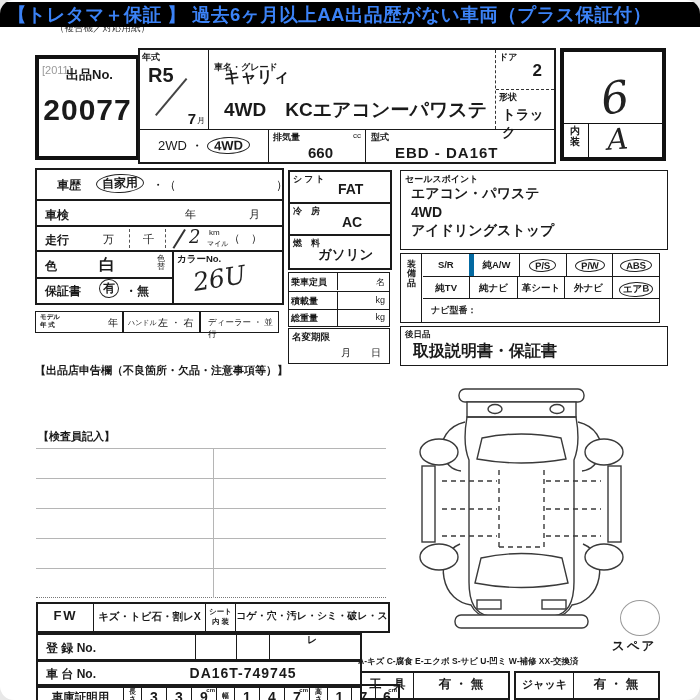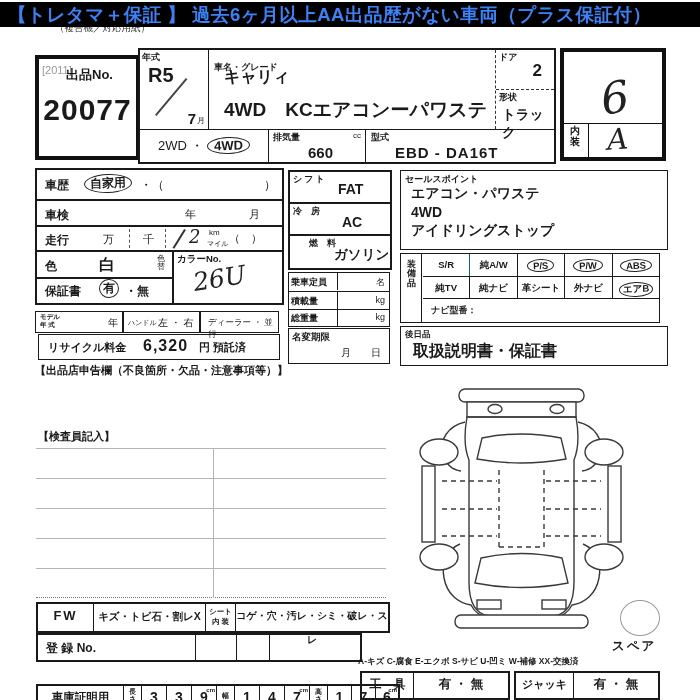--- a/index.html
+++ b/index.html
@@ -1,17 +1,17 @@
 <!DOCTYPE html>
 <html><head>
 <meta charset="utf-8">
 <style>
   html,body{margin:0;padding:0;background:#e8e8e8;}
   #page{position:relative;width:700px;height:700px;background:#fff;overflow:hidden;
-        font-family:"Liberation Sans","DejaVu Sans",sans-serif;color:#1a1a1a;}
+        font-family:"Liberation Sans","DejaVu Sans",sans-serif;color:#1a1a1a;border-radius:14px;}
   .abs{position:absolute;}
   .bold{font-weight:bold;}
   .box2{border:2px solid #1a1a1a;}
   .box15{border:1.5px solid #1a1a1a;}
   .box4{border:4px solid #111;}
   .lbl{font-size:9px;font-weight:bold;}
   .hand{font-family:"DejaVu Serif","Liberation Serif",serif;font-style:italic;color:#222;}
   .oval{display:inline-block;border:1.6px solid #222;border-radius:50%;padding:0 5px;transform:rotate(-2deg);}
   .vline{position:absolute;width:1.5px;background:#1a1a1a;}
   .hline{position:absolute;height:1.5px;background:#1a1a1a;}
@@ -82,21 +82,21 @@
   <div class="abs" style="left:560px;top:48px;width:106px;height:113px;border:4.5px solid #111;box-sizing:border-box;">
     <span class="abs hand" style="left:37px;top:20px;font-size:44px;transform:rotate(-8deg);">6</span>
     <div class="abs" style="left:0;bottom:0;width:100%;height:33px;border-top:1.5px solid #111;">
       <div class="abs vstack" style="left:0;top:0;width:24px;height:100%;border-right:1.5px solid #111;font-size:10px;font-weight:bold;padding:2px 0 0 6px;box-sizing:border-box;width:25px;">内装</div>
       <span class="abs hand" style="left:43px;top:-2px;font-size:29px;transform:rotate(-4deg);">A</span>
     </div>
   </div>
 
   <div class="abs box2" style="left:35px;top:168px;width:245px;height:133px;">
 
-    <div class="abs" style="left:0;top:0;width:100%;height:29px;">
+    <div class="abs" style="left:12px;top:0;width:100%;height:29px;">
       <span class="abs bold" style="left:8px;top:7px;font-size:12px;">車歴</span>
       <span class="oval abs" style="left:47px;top:4px;font-size:12px;font-weight:bold;">自家用</span>
       <span class="abs" style="left:103px;top:7px;font-size:12px;">・（</span>
       <span class="abs" style="right:6px;top:7px;font-size:12px;">）</span>
     </div>
     <div class="hline" style="left:0;top:29px;width:100%;"></div>
 
     <div class="abs" style="left:0;top:30.5px;width:100%;height:25px;">
       <span class="abs bold" style="left:8px;top:6px;font-size:12px;">車検</span>
       <span class="abs" style="left:148px;top:6px;font-size:11px;">年</span>
@@ -143,40 +143,35 @@
     <span class="abs" style="left:4px;top:1px;font-size:6.5px;font-weight:bold;line-height:1.2;">モデル</span>
     <span class="abs" style="left:4px;top:9px;font-size:6.5px;font-weight:bold;">年 式</span>
     <span class="abs" style="left:72px;top:4px;font-size:10px;">年</span>
     <div class="vline" style="left:86px;top:0;height:100%;"></div>
     <span class="abs" style="left:92px;top:6px;font-size:7px;">ハンドル</span>
     <span class="abs" style="left:122px;top:4px;font-size:10px;">左 ・ 右</span>
     <div class="vline" style="left:163px;top:0;height:100%;"></div>
     <span class="abs" style="left:172px;top:5px;font-size:8.5px;">ディーラー ・ 並行</span>
   </div>
 
-  <div class="abs box15" style="left:38px;top:334px;width:240px;height:24px;">
-    <span class="abs bold" style="left:9px;top:5px;font-size:11px;">リサイクル料金</span>
-    <span class="abs bold" style="left:104px;top:2px;font-size:16px;letter-spacing:1px;">6,320</span>
-    <span class="abs bold" style="left:160px;top:5px;font-size:11px;">円 預託済</span>
-  </div>
 
   <div class="abs bold nowrap" style="left:35px;top:363px;font-size:11px;">【出品店申告欄（不良箇所・欠品・注意事項等）】</div>
 
   <div class="abs box2" style="left:288px;top:170px;width:100px;height:96px;">
     <div class="abs" style="left:0;top:0;width:100%;height:30px;">
       <span class="abs lbl" style="left:3px;top:1px;letter-spacing:2px;">シフト</span>
       <span class="abs bold" style="left:48px;top:9px;font-size:14px;">FAT</span>
     </div>
     <div class="hline" style="left:0;top:30px;width:100%;"></div>
     <div class="abs" style="left:0;top:31.5px;width:100%;height:30px;">
       <span class="abs lbl" style="left:3px;top:1px;">冷　房</span>
       <span class="abs bold" style="left:52px;top:10px;font-size:14px;">AC</span>
     </div>
     <div class="hline" style="left:0;top:62px;width:100%;"></div>
-    <div class="abs" style="left:16px;top:63.5px;width:100%;height:30px;">
+    <div class="abs" style="left:0;top:63.5px;width:100%;height:30px;">
       <span class="abs lbl" style="left:3px;top:1px;">燃　料</span>
       <span class="abs bold" style="left:28px;top:10px;font-size:13.5px;">ガソリン</span>
     </div>
   </div>
 
   <div class="abs box15" style="left:288px;top:272px;width:100px;height:53px;">
     <div class="abs" style="left:0;top:0;width:100%;height:17px;">
       <span class="abs bold" style="left:2px;top:3px;font-size:9px;">乗車定員</span>
       <div class="vline" style="left:48px;top:0;height:100%;width:1px;"></div>
       <span class="abs" style="right:4px;top:3px;font-size:9px;">名</span>
@@ -205,21 +200,21 @@
     <span class="abs lbl" style="left:4px;top:2px;">セールスポイント</span>
     <span class="abs bold" style="left:10px;top:14px;font-size:14px;">エアコン・パワステ</span>
     <span class="abs bold" style="left:10px;top:33px;font-size:14px;">4WD</span>
     <span class="abs bold" style="left:10px;top:51px;font-size:14px;">アイドリングストップ</span>
   </div>
 
   <div class="abs box15" style="left:400px;top:253px;width:258px;height:68px;">
     <div class="abs vstack" style="left:0;top:0;width:21px;height:100%;border-right:1.5px solid #1a1a1a;font-size:9px;font-weight:bold;padding:6px 0 0 6px;box-sizing:border-box;">装備品</div>
 
     <div class="abs" style="left:22px;top:0;right:0;height:22px;display:flex;">
-      <div class="cell" style="flex:1;border-right:1px solid #0369a1;text-align:center;line-height:22px;font-size:9.5px;font-weight:bold;">S/R</div>
+      <div class="cell" style="flex:1;border-right:5px solid #0369a1;text-align:center;line-height:22px;font-size:9.5px;font-weight:bold;">S/R</div>
       <div class="cell" style="flex:1;border-right:1px solid #1a1a1a;text-align:center;line-height:22px;font-size:9.5px;font-weight:bold;">純A/W</div>
       <div class="cell" style="flex:1;border-right:1px solid #1a1a1a;text-align:center;line-height:20px;"><span class="oval" style="font-size:9.5px;font-weight:bold;line-height:normal;">P/S</span></div>
       <div class="cell" style="flex:1;border-right:1px solid #1a1a1a;text-align:center;line-height:20px;"><span class="oval" style="font-size:9.5px;font-weight:bold;line-height:normal;">P/W</span></div>
       <div class="cell" style="flex:1;text-align:center;line-height:20px;"><span class="oval" style="font-size:9.5px;font-weight:bold;line-height:normal;">ABS</span></div>
     </div>
     <div class="abs" style="left:22px;top:22px;right:0;height:1px;background:#1a1a1a;"></div>
     <div class="abs" style="left:22px;top:23px;right:0;height:21px;display:flex;justify-content:center;">
       <div class="cell" style="flex:1;border-right:1px solid #1a1a1a;text-align:center;line-height:21px;font-size:9.5px;font-weight:bold;">純TV</div>
       <div class="cell" style="flex:1;border-right:1px solid #1a1a1a;text-align:center;line-height:21px;font-size:9.5px;font-weight:bold;">純ナビ</div>
       <div class="cell" style="flex:1;border-right:1px solid #1a1a1a;text-align:center;line-height:21px;font-size:9.5px;font-weight:bold;">革シート</div>
@@ -255,20 +250,24 @@
   <div class="abs box2" style="left:36px;top:602px;width:350px;height:27px;display:flex;">
     <div class="cell bold" style="width:56px;border-right:1.5px solid #1a1a1a;text-align:center;line-height:24px;font-size:13px;letter-spacing:2px;">FW</div>
     <div class="cell bold" style="width:112px;border-right:1.5px solid #1a1a1a;text-align:center;line-height:24px;font-size:10.5px;">キズ・トビ石・割レX</div>
     <div class="cell" style="width:30px;border-right:1.5px solid #1a1a1a;font-size:7.5px;font-weight:bold;text-align:center;padding-top:3px;box-sizing:border-box;">
       <div>シート</div>
       <div>内 装</div>
     </div>
     <div class="cell bold" style="flex:1;text-align:center;line-height:24px;font-size:10px;">コゲ・穴・汚レ・シミ・破レ・スレ</div>
   </div>
 
+  <div class="abs box2" style="left:36px;top:659px;width:322px;height:25px;">
+    <span class="abs bold" style="left:8px;top:5px;font-size:12px;">車 台 No.</span>
+    <span class="abs bold" style="left:100px;top:4px;width:210px;text-align:center;font-size:14px;letter-spacing:1px;">DA16T-749745</span>
+  </div>
 
   <div class="abs box2" style="left:36px;top:684px;width:360px;height:26px;display:flex;">
     <div class="cell bold" style="width:86px;border-right:1.5px solid #1a1a1a;font-size:11.5px;text-align:center;line-height:23px;">車庫証明用</div>
     <div class="cell vstack" style="width:18px;border-right:1px solid #1a1a1a;font-size:7px;font-weight:bold;padding:2px 0 0 5px;box-sizing:border-box;">長さ</div>
     <div class="cell bold" style="width:25px;border-right:1px solid #1a1a1a;text-align:center;line-height:23px;font-size:14px;">3</div>
     <div class="cell bold" style="width:25px;border-right:1px solid #1a1a1a;text-align:center;line-height:23px;font-size:14px;">3</div>
     <div class="cell bold" style="width:25px;border-right:1px solid #1a1a1a;text-align:center;line-height:23px;font-size:14px;position:relative;">
       <span>9</span>
       <span class="abs" style="right:1px;top:0;font-size:6px;line-height:8px;">cm</span>
     </div>

